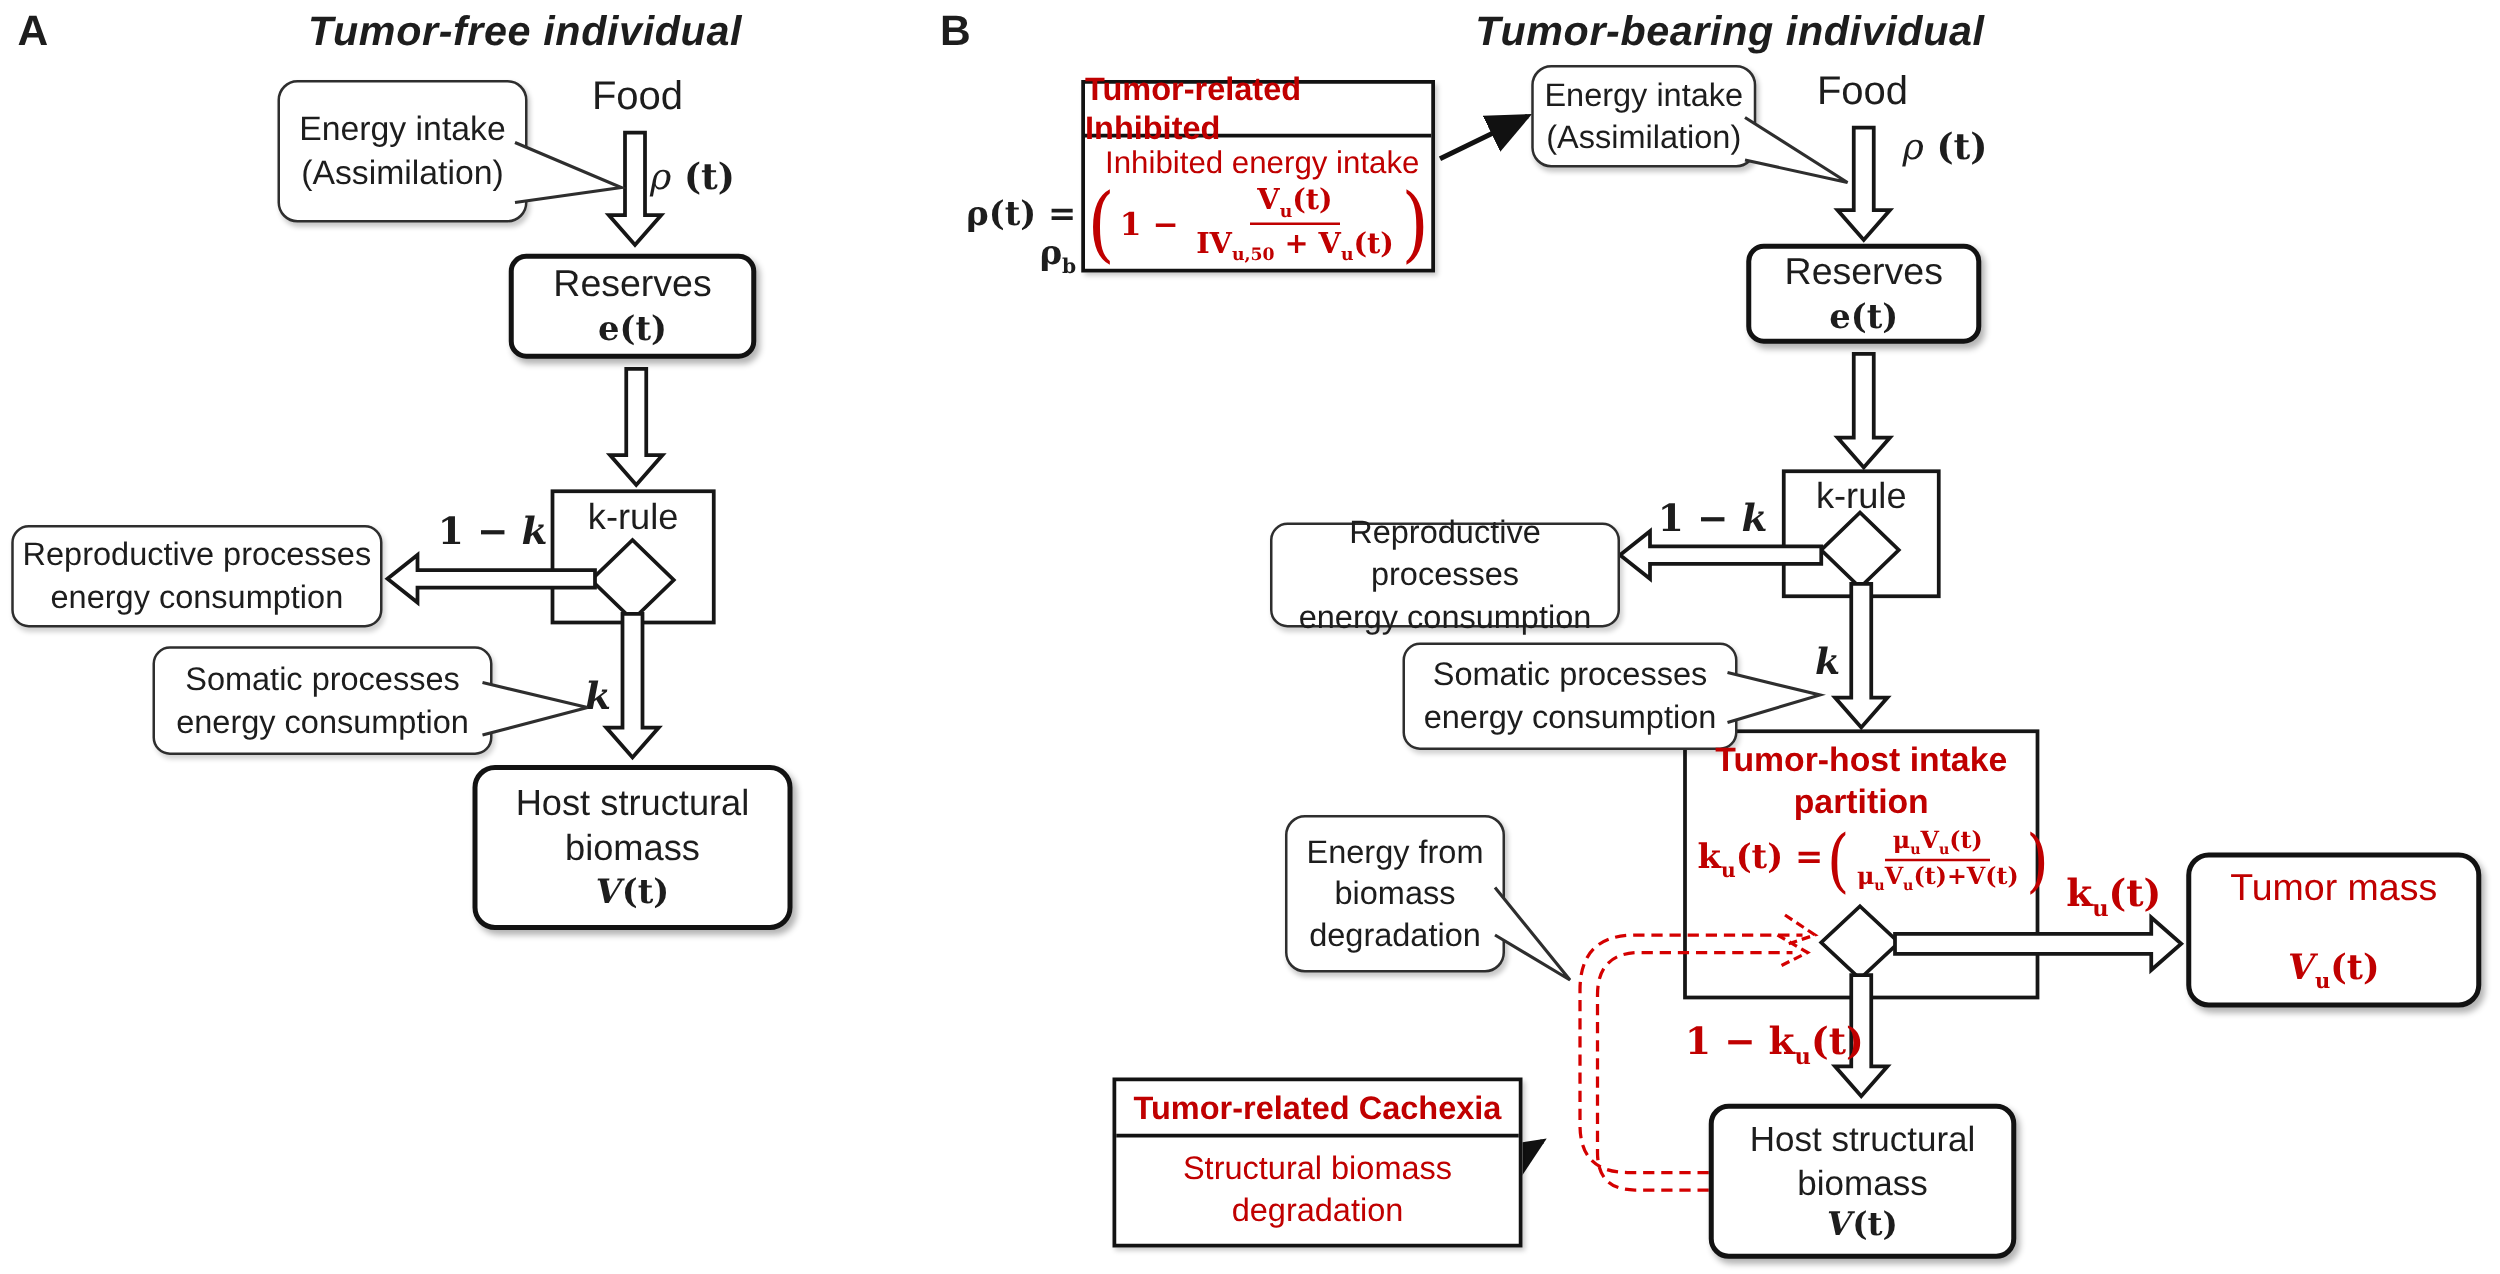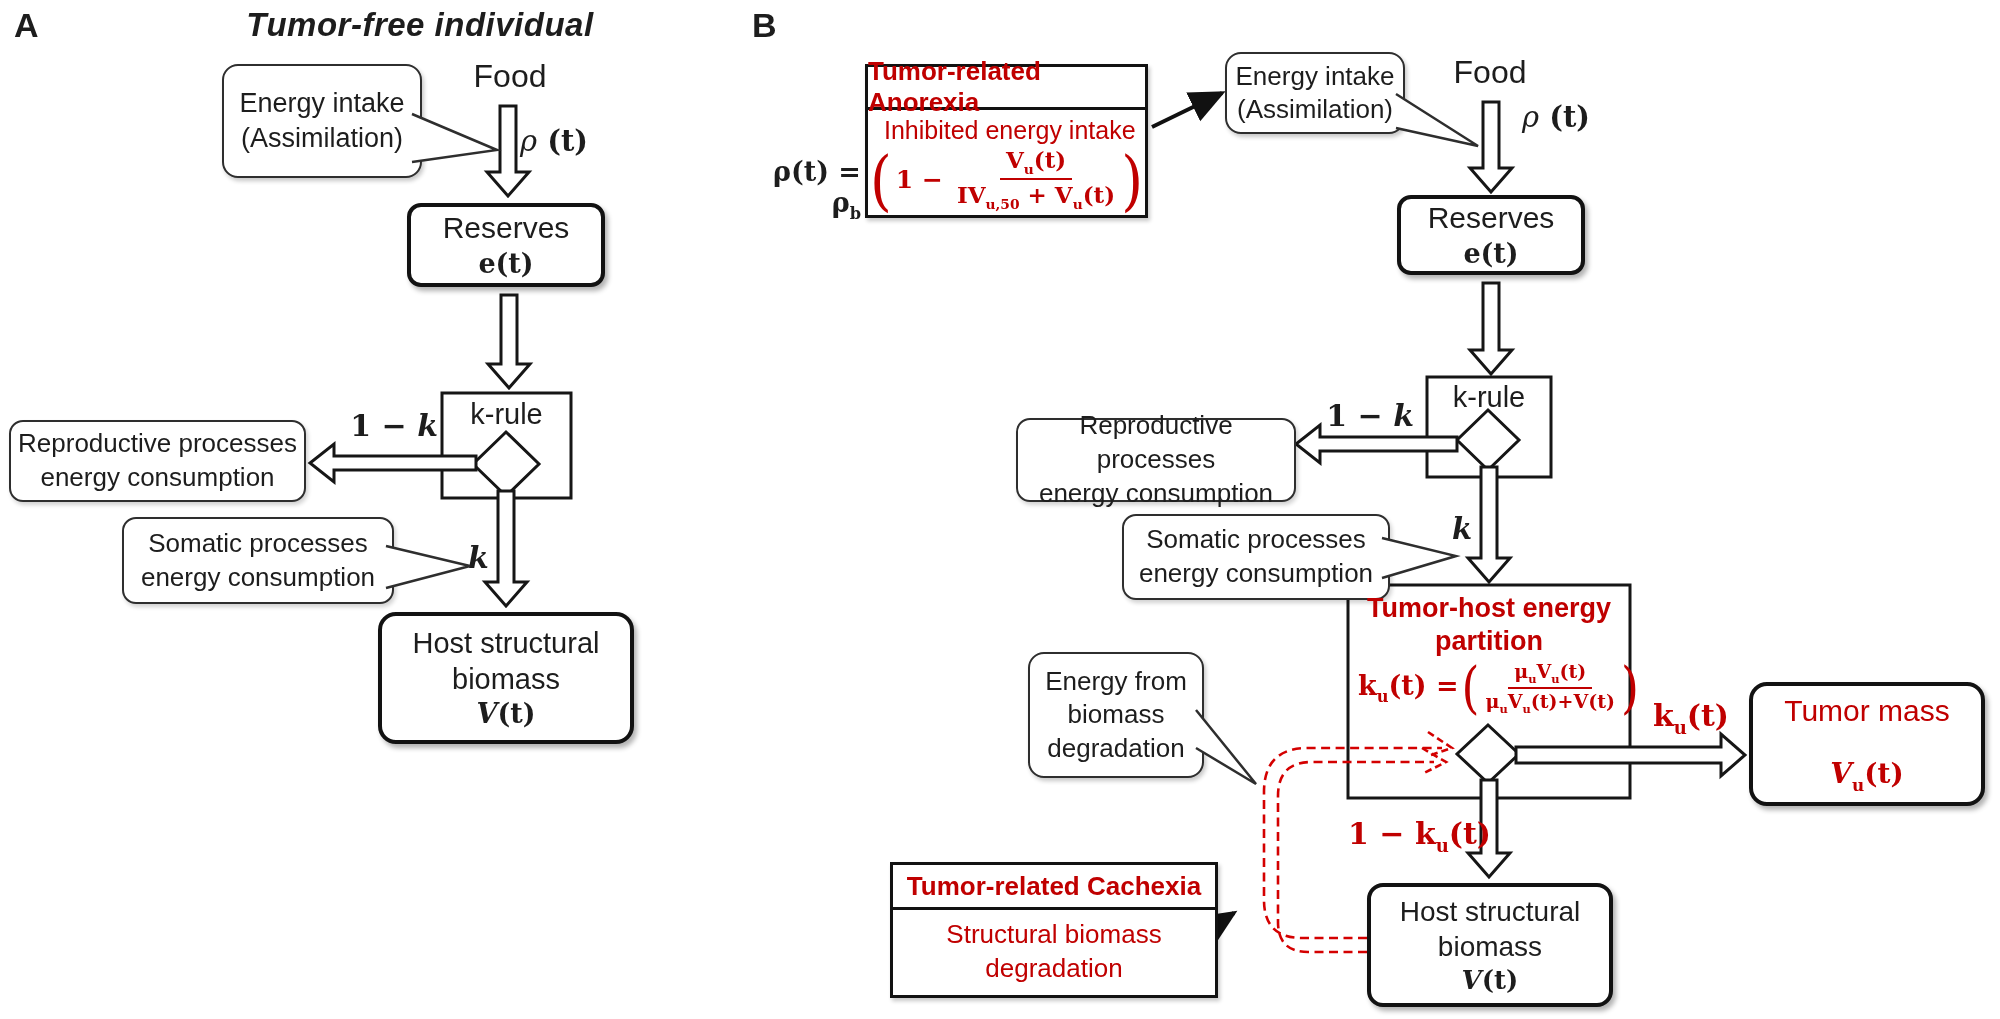--- a/index.html
+++ b/index.html
@@ -114,23 +114,24 @@
   </div>
   <div class="htm math" style="left:468px;top:540px;font-size:30px;"><span class="m-v">k</span></div>
 
   <div class="htm roundbox" style="left:378px;top:612px;width:256px;height:132px;border-radius:18px;border-width:4.5px;">
     <span style="font-size:29px;">Host structural</span>
     <span style="font-size:29px;">biomass</span>
     <span class="math" style="font-size:27px;"><span class="m-v">V</span><span class="m-m">(t)</span></span>
   </div>
 
   <div class="htm panel-label" style="left:752px;top:6px;">B</div>
+  <div class="htm panel-title" style="left:1134px;top:6px;width:500px;">Tumor-bearing individual</div>
 
   <div class="htm sqbox" style="left:865px;top:64px;width:283px;height:154px;">
-    <div class="hdr red" style="height:40px;font-size:26px;">Tumor-related Anorexia</div>
+    <div class="hdr red" style="height:40px;font-size:26px;">Tumor-related Inhibited</div>
     <div class="red" style="padding:6px 0 0 16px;font-size:25px;">Inhibited energy intake</div>
   </div>
   <div class="htm math" style="left:745px;top:156px;width:116px;font-size:27px;text-align:right;"><span class="m-m">ρ(t) = ρ</span><span class="m-s">b</span></div>
   <div class="htm formula-row red math" style="left:870px;top:143px;height:72px;">
     <span class="paren" style="font-size:56px;transform:scaleY(1.18);">(</span>
     <span style="font-size:25px;margin:0 8px 0 4px;"><span class="m-m">1 −</span></span>
     <span class="frac">
       <span class="num" style="font-size:23px;border-bottom:2.5px solid #c00000;"><span class="m-m">V</span><span class="m-s">u</span><span class="m-m">(t)</span></span>
       <span class="den" style="font-size:23px;"><span class="m-m">IV</span><span class="m-s">u,50</span><span class="m-m"> + V</span><span class="m-s">u</span><span class="m-m">(t)</span></span>
     </span>
@@ -158,21 +159,21 @@
     <span>energy consumption</span>
   </div>
 
   <div class="htm thinbox" style="left:1122px;top:514px;width:268px;height:86px;">
     <span>Somatic processes</span>
     <span>energy consumption</span>
   </div>
   <div class="htm math" style="left:1452px;top:512px;font-size:29px;"><span class="m-v">k</span></div>
 
   <div class="htm red" style="left:1352px;top:592px;width:274px;font-size:27px;font-weight:600;text-align:center;line-height:1.22;">
-    <div>Tumor-host energy</div>
+    <div>Tumor-host intake</div>
     <div>partition</div>
   </div>
   <div class="htm formula-row red math" style="left:1358px;top:656px;height:64px;">
     <span style="font-size:27px;margin-right:3px;"><span class="m-m">k</span><span class="m-s">u</span><span class="m-m">(t) = </span></span>
     <span class="paren" style="font-size:46px;transform:scaleY(1.2);">(</span>
     <span class="frac">
       <span class="num" style="font-size:19px;border-bottom:2px solid #c00000;"><span class="m-m">μ</span><span class="m-s">u</span><span class="m-m">V</span><span class="m-s">u</span><span class="m-m">(t)</span></span>
       <span class="den" style="font-size:19px;"><span class="m-m">μ</span><span class="m-s">u</span><span class="m-m">V</span><span class="m-s">u</span><span class="m-m">(t)+V(t)</span></span>
     </span>
     <span class="paren" style="font-size:46px;transform:scaleY(1.2);">)</span>

